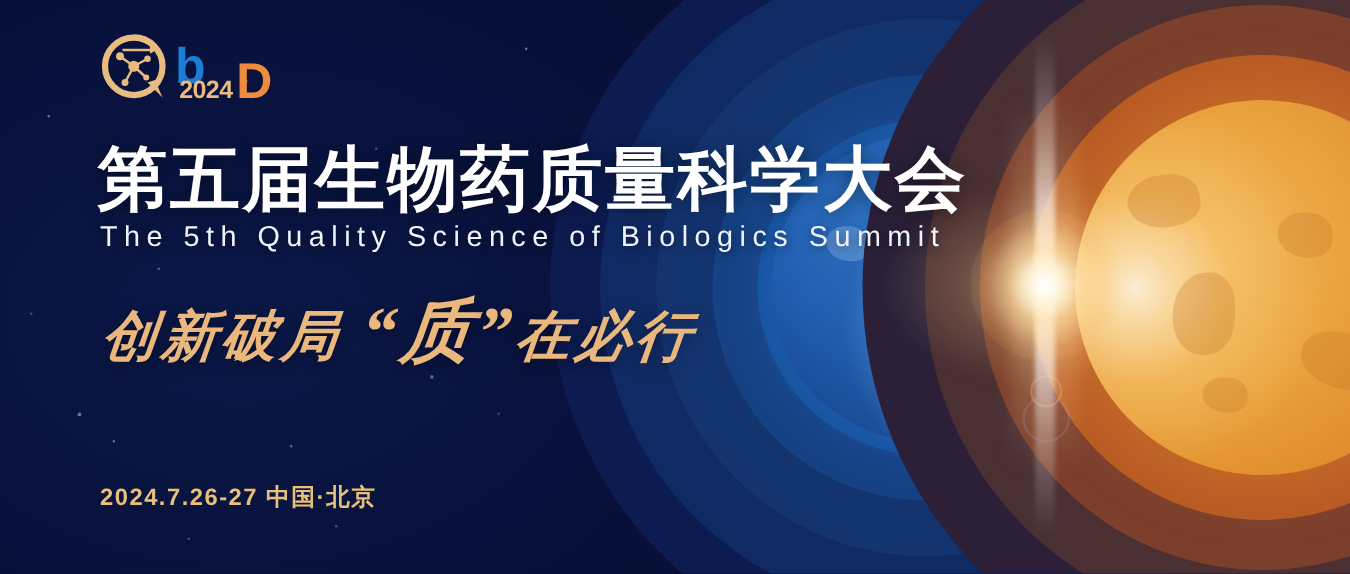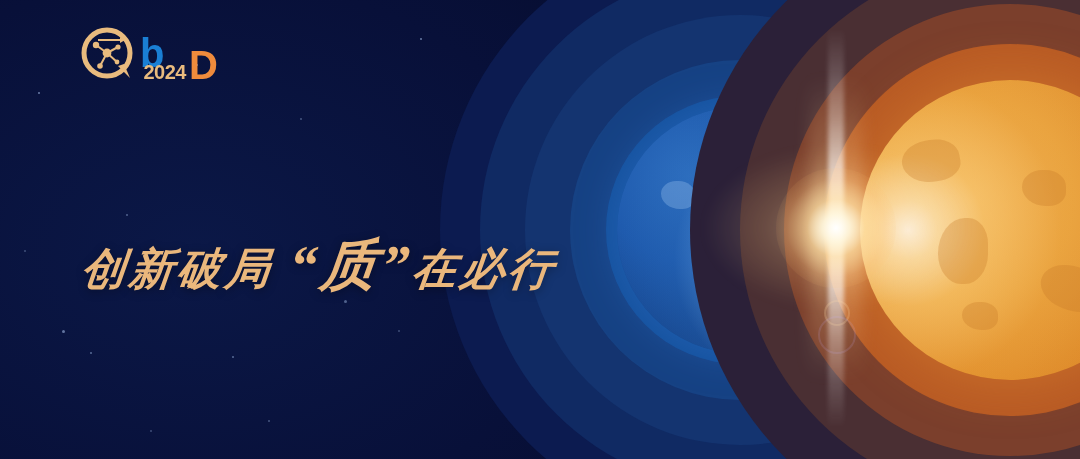--- a/index.html
+++ b/index.html
@@ -304,20 +304,23 @@
         <line x1="27" y1="27" x2="37" y2="36" stroke="#e9bb7e" stroke-width="2"></line>
         <line x1="18" y1="14" x2="42" y2="14" stroke="#e9bb7e" stroke-width="2"></line>
         <path d="M40 11 L45 14 L40 17 Z" fill="#e9bb7e"></path>
       </svg>
     </div>
     <div class="logo-b" style="color:#1a7fd4;">b</div>
     <div class="logo-year" style="color:#e9bb7e;">2024</div>
     <div class="logo-d" style="color:#ef8b3c;">D</div>
   </div>
 
+  <div class="title-cn">第五届生物药质量科学大会</div>
+  <div class="title-en">The 5th Quality Science of Biologics Summit</div>
 
   <div class="slogan">
     <span>创新破局</span>
     <span class="big">“</span><span class="big">质</span><span class="big">”</span><span>在必行</span>
   </div>
 
+  <div class="date-line">2024.7.26-27  中国·北京</div>
 
 </div>
 
 </body></html>

